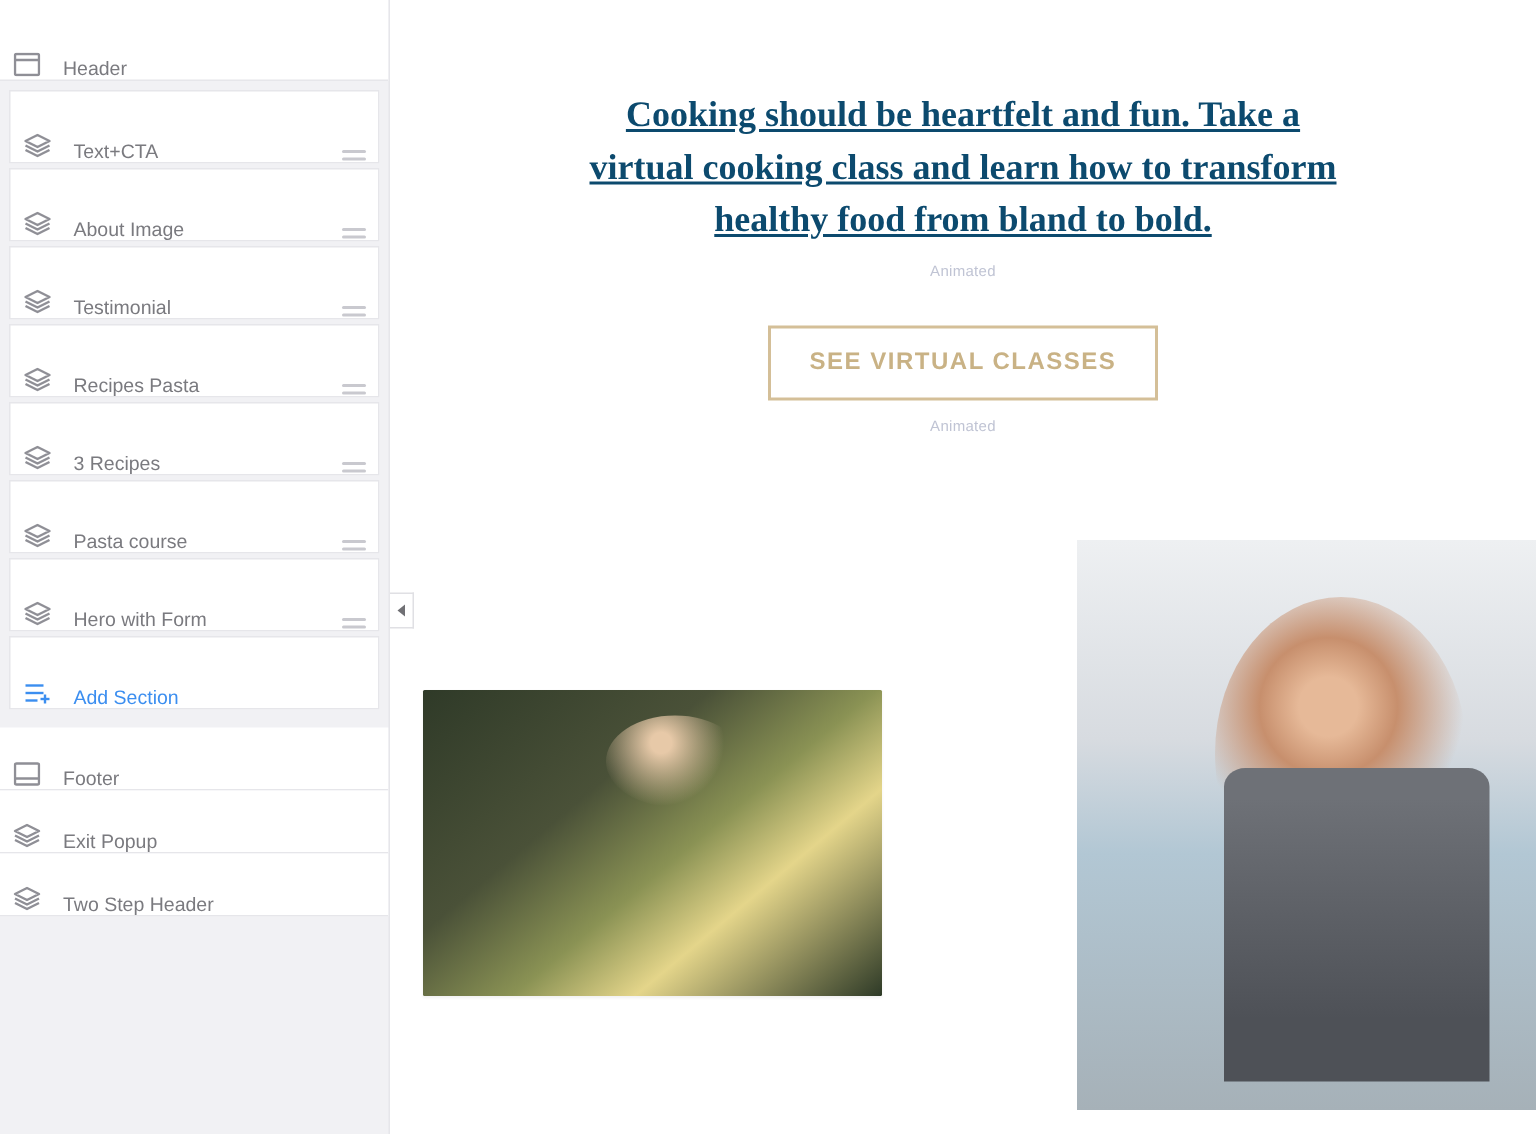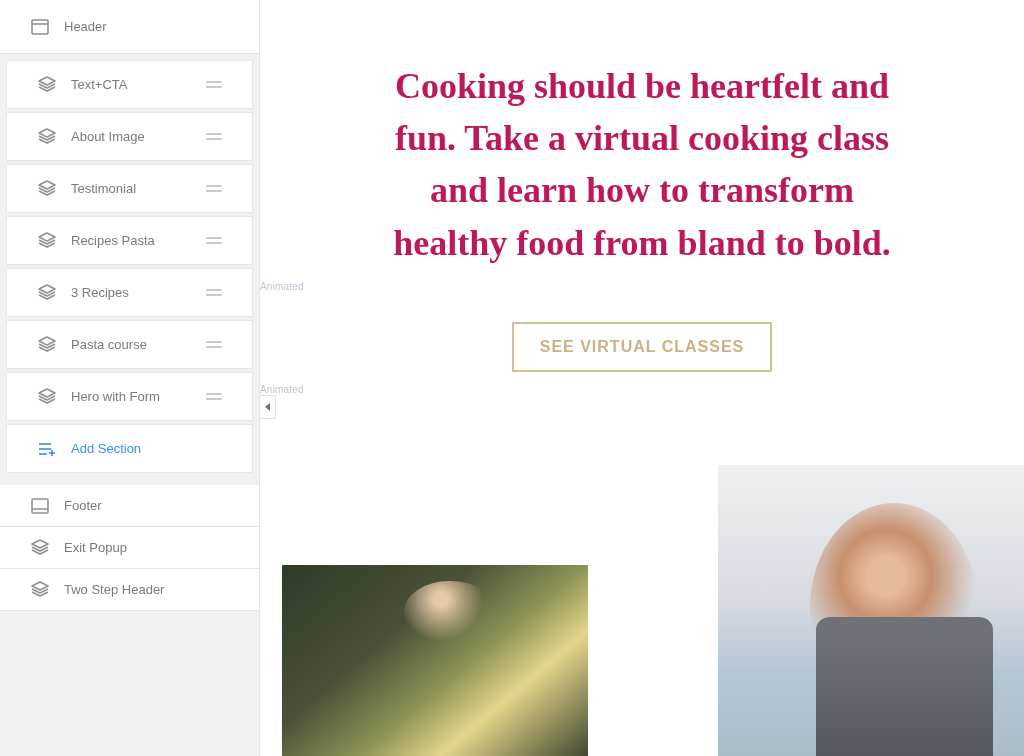--- a/index.html
+++ b/index.html
@@ -1,42 +1,42 @@
 <!DOCTYPE html>
 <html><head>
   <meta charset="utf-8">
   <style>
     * { box-sizing: border-box; margin: 0; padding: 0; }
     body { font-family: -apple-system, BlinkMacSystemFont, "Segoe UI", Arial, sans-serif; background: #fff; width: 1024px; height: 756px; overflow: hidden; display: flex; }
     
     .sidebar { width: 260px; background: #f1f1f4; border-right: 1px solid #e6e6ea; height: 100%; overflow-y: auto; }
     
-    .panel-item { background: #fff; border: 1px solid #e6e6ea; margin: 3px 6px; height: 49px; display: flex; align-items: center; padding: 0 30px; cursor: pointer; position: relative; }
+    .panel-item { background: #fff; border: 1px solid #e6e6ea; margin: 3px 6px; height: 49px; display: flex; align-items: flex-end; padding: 0 8px; cursor: pointer; position: relative; }
     .panel-item.header-item { margin: 0; border-left: none; border-right: none; border-top: none; height: 54px; border-radius: 0; }
     .panel-item.with-grip .grip { margin-left: auto; }
     .panel-item .icon { width: 20px; height: 20px; display: flex; align-items: center; justify-content: center; flex-shrink: 0; }
     .panel-item .label { margin-left: 14px; font-size: 13px; color: #7a7a7f; }
     .panel-item.add .label { color: #3b8ef0; }
     .panel-item.add .icon svg { stroke: #3b8ef0; }
     
     .sections-group { margin: 6px 0; }
     .fixed-group { margin-top: 12px; }
     .fixed-group .panel-item { margin: 0; border-left: none; border-right: none; border-top: none; border-radius: 0; height: 42px; }
     
     .grip { width: 16px; height: 10px; display: flex; flex-direction: column; justify-content: space-around; }
     .grip span { height: 2px; background: #c9c9cf; border-radius: 1px; }
     
     .canvas { flex: 1; position: relative; background: #fff; padding-top: 40px; }
     
     .collapse-tab { position: absolute; left: 0; top: 395px; width: 16px; height: 24px; background: #fff; border: 1px solid #e0e0e4; border-left: none; display: flex; align-items: center; justify-content: center; cursor: pointer; }
     .collapse-tab::before { content: ""; width: 0; height: 0; border-top: 4px solid transparent; border-bottom: 4px solid transparent; border-right: 5px solid #707074; }
     
-    .heading { font-family: Georgia, "Times New Roman", serif; font-weight: 700; font-size: 36px; line-height: 1.45; text-align: center; color: #be185d; max-width: 520px; margin: 20px auto 0 auto; }
-    
-    .animated-tag { font-size: 10px; color: #c0c4d4; margin-top: 12px; letter-spacing: 0.2px; }
+    .heading { font-family: Georgia, "Times New Roman", serif; font-weight: 700; font-size: 24px; line-height: 1.45; text-align: center; color: #0c4a6e; max-width: 520px; margin: 20px auto 0 auto; text-decoration: underline; }
+    
+    .animated-tag { font-size: 10px; color: #c0c4d4; text-align: center; margin-top: 12px; letter-spacing: 0.2px; }
     
     .cta-wrap { text-align: center; margin-top: 30px; }
     .cta-btn { display: inline-block; padding: 14px 26px; border: 2px solid #d4bf98; color: #c9b285; font-size: 16px; font-weight: 700; letter-spacing: 1px; background: #fff; cursor: pointer; }
     
     .images-row { position: relative; margin-top: 70px; height: 380px; }
     .img-left { position: absolute; left: 22px; top: 100px; width: 306px; height: 204px; background: linear-gradient(140deg, #2f3a28 0%, #4a5138 35%, #8a9254 55%, #e4d58a 70%, #2e3a27 100%); border-radius: 1px; box-shadow: 0 1px 2px rgba(0,0,0,0.06); }
     .img-left::after { content:""; position:absolute; left:40%; top:8%; width:30%; height:30%; background: radial-gradient(circle at 40% 30%, #e7c9a8 10%, rgba(231,201,168,0) 60%); border-radius: 50%; }
     .img-right { position: absolute; right: 0; top: 0; width: 306px; height: 380px; background: linear-gradient(180deg, #eef0f2 0%, #d7dbe0 35%, #b2c7d4 55%, #a6b1b8 100%); }
     .img-right::before { content:""; position:absolute; left:30%; top:10%; width:55%; height:55%; background: radial-gradient(circle at 45% 35%, #e6b998 12%, #c78f6d 28%, rgba(199,143,109,0) 55%); border-radius: 50%; }
     .img-right::after { content:""; position:absolute; left:32%; top:40%; width:58%; height:55%; background: linear-gradient(180deg, #6e7177 10%, #4e5157 80%); border-radius: 8% 8% 0 0 / 6% 6% 0 0; }

